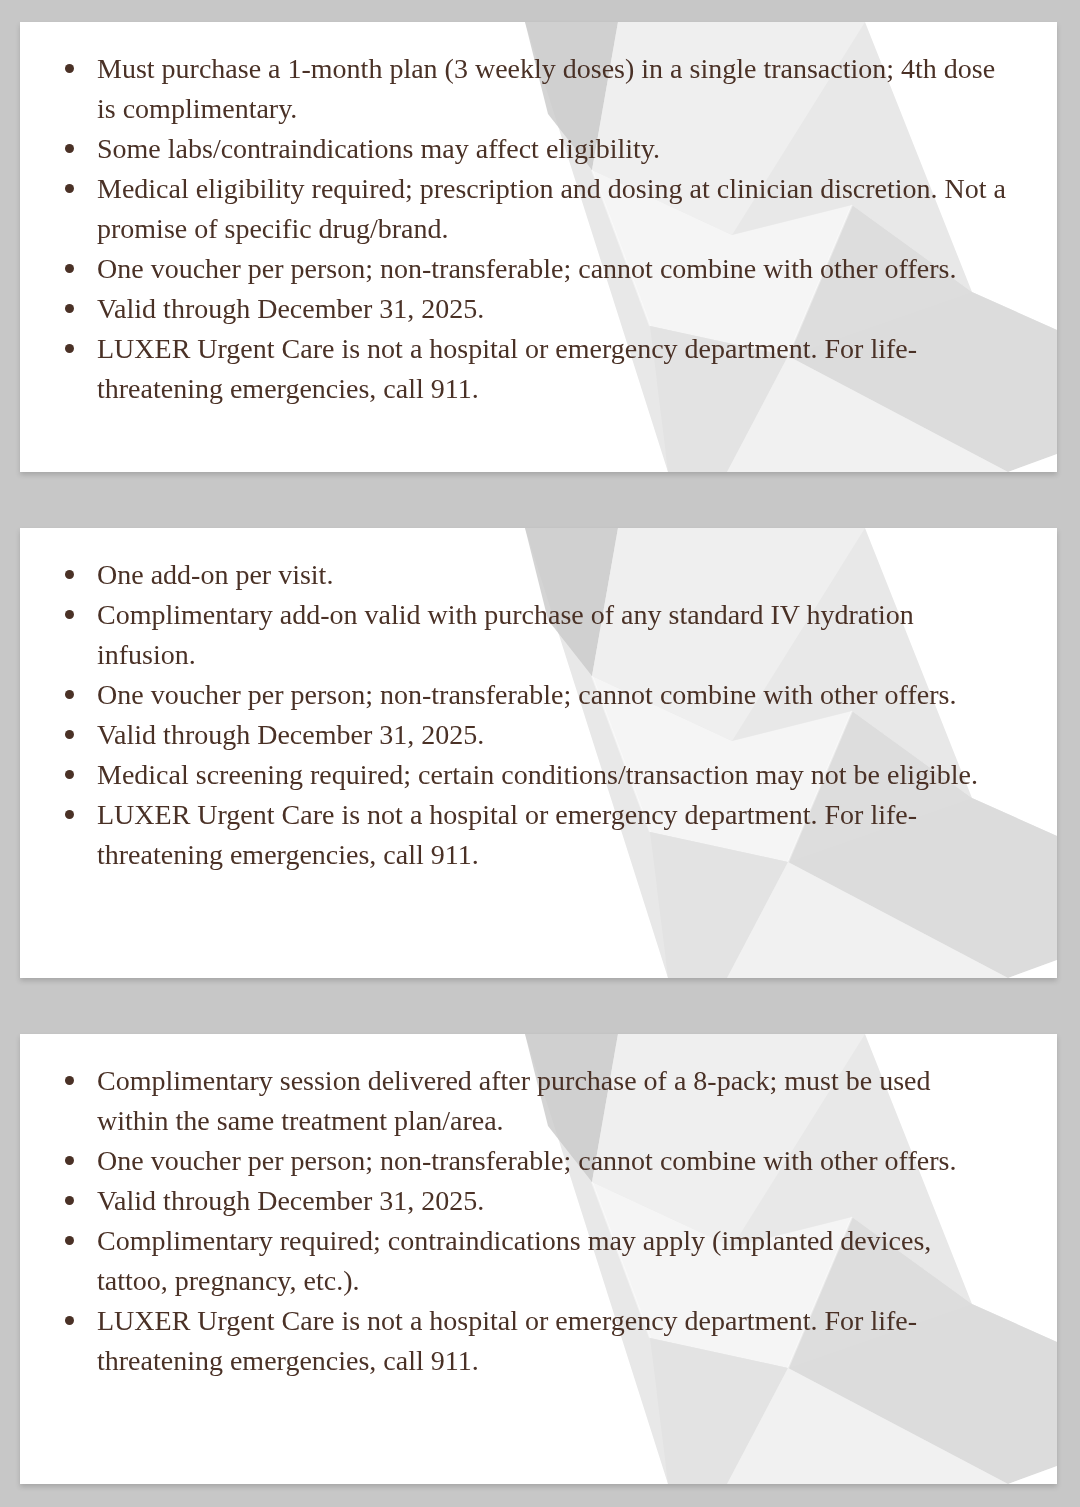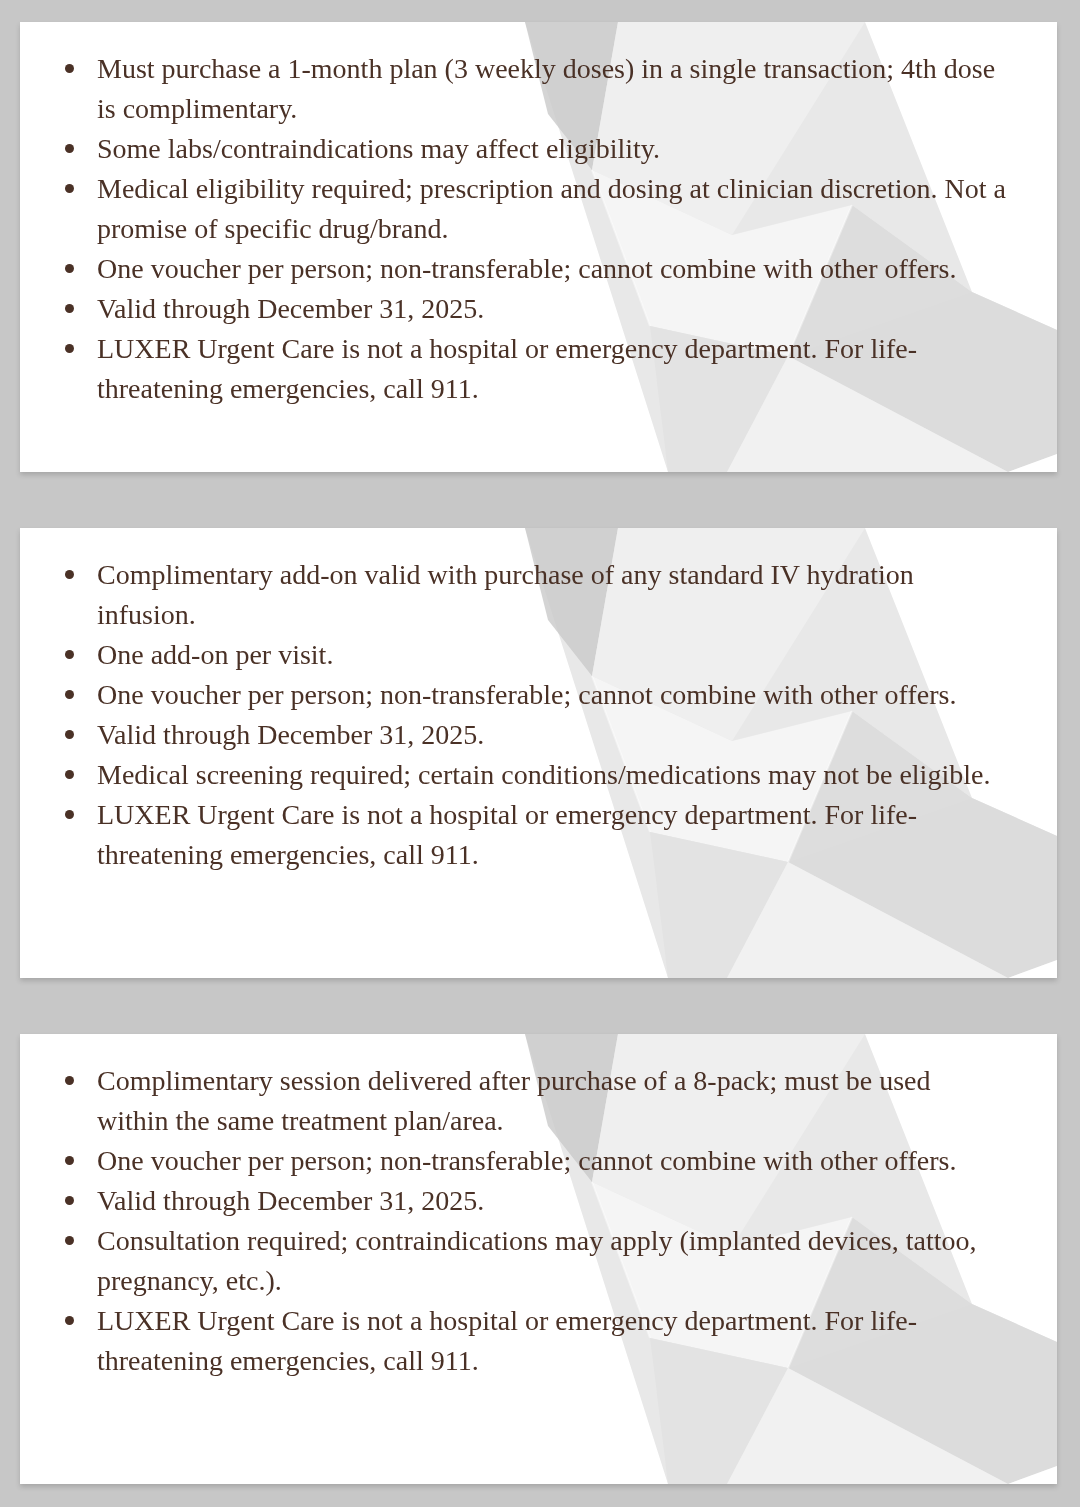--- a/index.html
+++ b/index.html
@@ -97,25 +97,25 @@
       <polygon points="598,0 845,0 712,213 572,148" fill="#efefef"></polygon>
       <polygon points="572,148 712,213 832,183 952,270 768,334 630,304" fill="#f5f5f5"></polygon>
       <polygon points="630,304 768,334 707,450 648,450" fill="#e3e3e3"></polygon>
       <polygon points="832,183 952,270 1037,308 1037,432 988,450 768,334" fill="#dadada" opacity="0.9"></polygon>
       <polygon points="768,334 988,450 707,450" fill="#f1f1f1"></polygon>
       <polygon points="988,450 1037,432 1037,450" fill="#ffffff"></polygon>
       <line x1="572" y1="148" x2="630" y2="304" stroke="#ffffff" stroke-opacity="0.45" stroke-width="2"></line>
       <line x1="832" y1="183" x2="768" y2="334" stroke="#ffffff" stroke-opacity="0.4" stroke-width="2"></line>
     </svg>
     <ul class="bullets">
+      <li><span class="dot"></span><span>One add-on per visit.</span></li>
       <li><span class="dot"></span><span>Complimentary add-on valid with purchase of any standard IV hydration infusion.</span></li>
-      <li><span class="dot"></span><span>One add-on per visit.</span></li>
       <li><span class="dot"></span><span>One voucher per person; non-transferable; cannot combine with other offers.</span></li>
       <li><span class="dot"></span><span>Valid through December 31, 2025.</span></li>
-      <li><span class="dot"></span><span>Medical screening required; certain conditions/medications may not be eligible.</span></li>
+      <li><span class="dot"></span><span>Medical screening required; certain conditions/transaction may not be eligible.</span></li>
       <li><span class="dot"></span><span>LUXER Urgent Care is not a hospital or emergency department. For life-threatening emergencies, call 911.</span></li>
     </ul>
   </section>
 
   <section class="card">
     <svg class="facet-bg" viewBox="0 0 1037 450" preserveAspectRatio="none" aria-hidden="true">
       <polygon points="505,0 845,0 952,270 1037,308 1037,450 648,450" fill="#e8e8e8"></polygon>
       <polygon points="505,0 598,0 572,148 528,92" fill="#c9c9c9" opacity="0.8"></polygon>
       <polygon points="598,0 845,0 712,213 572,148" fill="#efefef"></polygon>
       <polygon points="572,148 712,213 832,183 952,270 768,334 630,304" fill="#f5f5f5"></polygon>
@@ -123,18 +123,18 @@
       <polygon points="832,183 952,270 1037,308 1037,432 988,450 768,334" fill="#dadada" opacity="0.9"></polygon>
       <polygon points="768,334 988,450 707,450" fill="#f1f1f1"></polygon>
       <polygon points="988,450 1037,432 1037,450" fill="#ffffff"></polygon>
       <line x1="572" y1="148" x2="630" y2="304" stroke="#ffffff" stroke-opacity="0.45" stroke-width="2"></line>
       <line x1="832" y1="183" x2="768" y2="334" stroke="#ffffff" stroke-opacity="0.4" stroke-width="2"></line>
     </svg>
     <ul class="bullets">
       <li><span class="dot"></span><span>Complimentary session delivered after purchase of a 8-pack; must be used within the same treatment plan/area.</span></li>
       <li><span class="dot"></span><span>One voucher per person; non-transferable; cannot combine with other offers.</span></li>
       <li><span class="dot"></span><span>Valid through December 31, 2025.</span></li>
-      <li><span class="dot"></span><span>Consultation required; contraindications may apply (implanted devices, tattoo, pregnancy, etc.).</span></li>
+      <li><span class="dot"></span><span>Complimentary required; contraindications may apply (implanted devices, tattoo, pregnancy, etc.).</span></li>
       <li><span class="dot"></span><span>LUXER Urgent Care is not a hospital or emergency department. For life-threatening emergencies, call 911.</span></li>
     </ul>
   </section>
 
 </div>
 
 </body></html>

